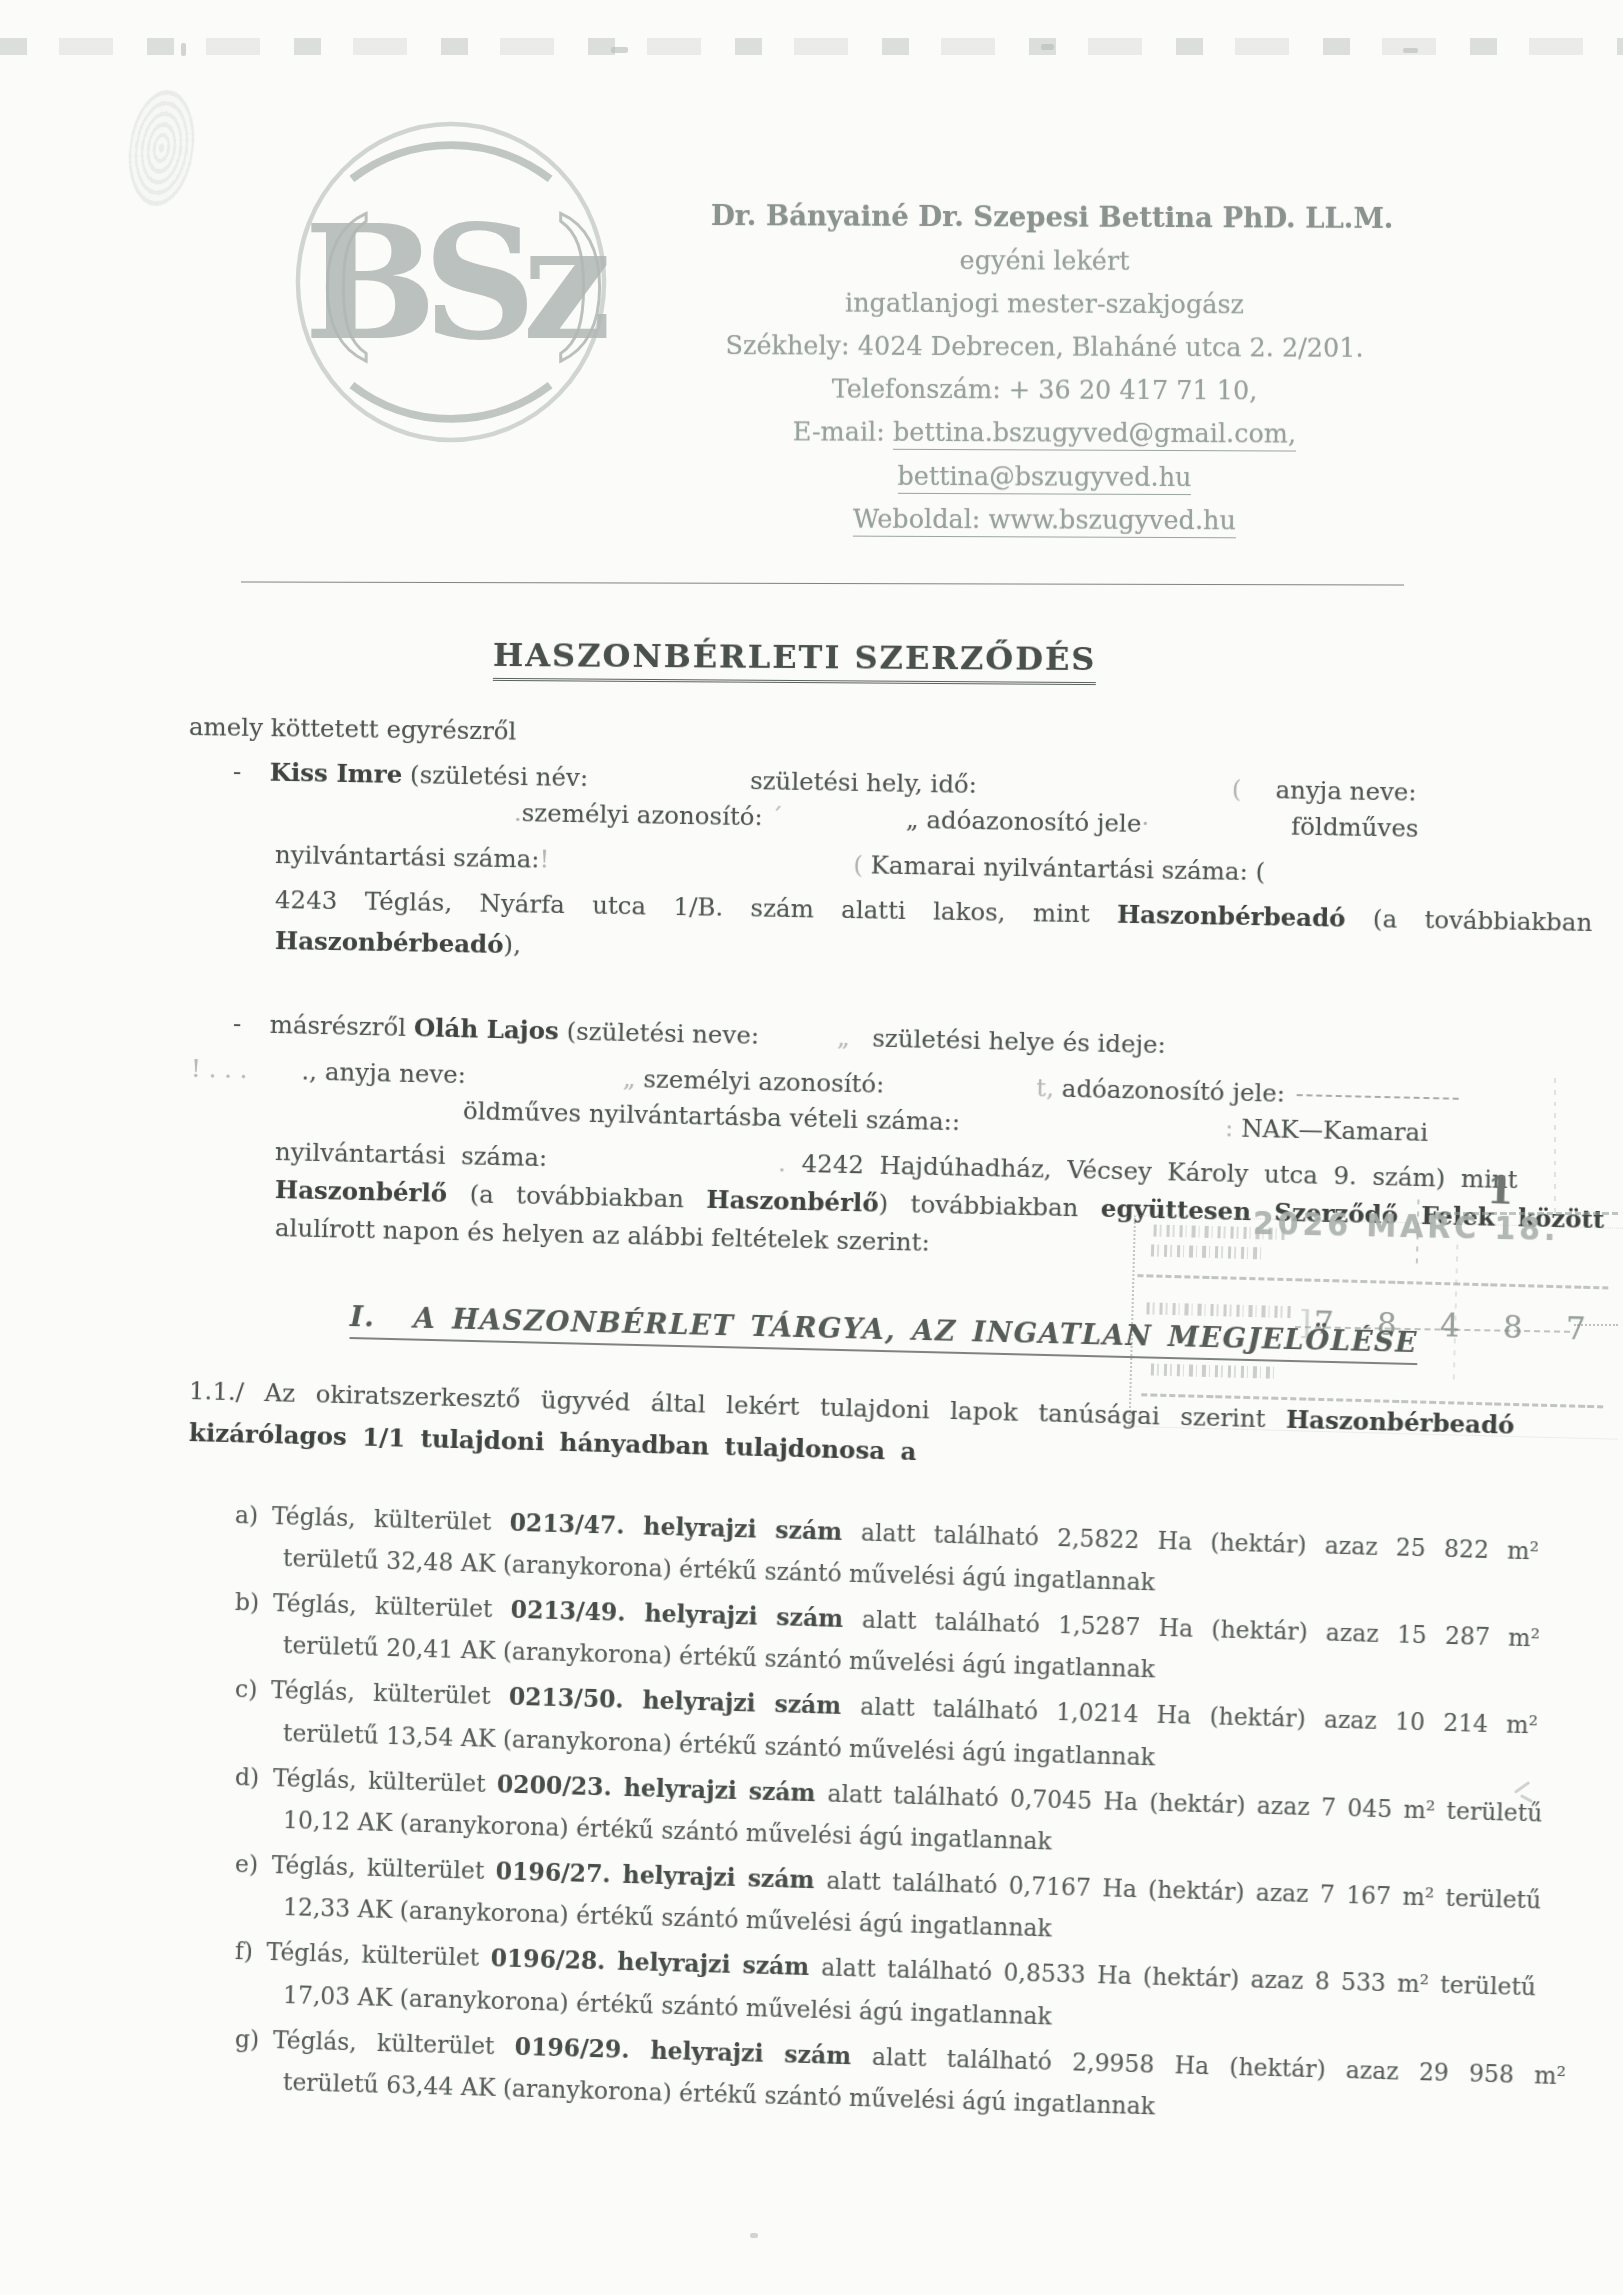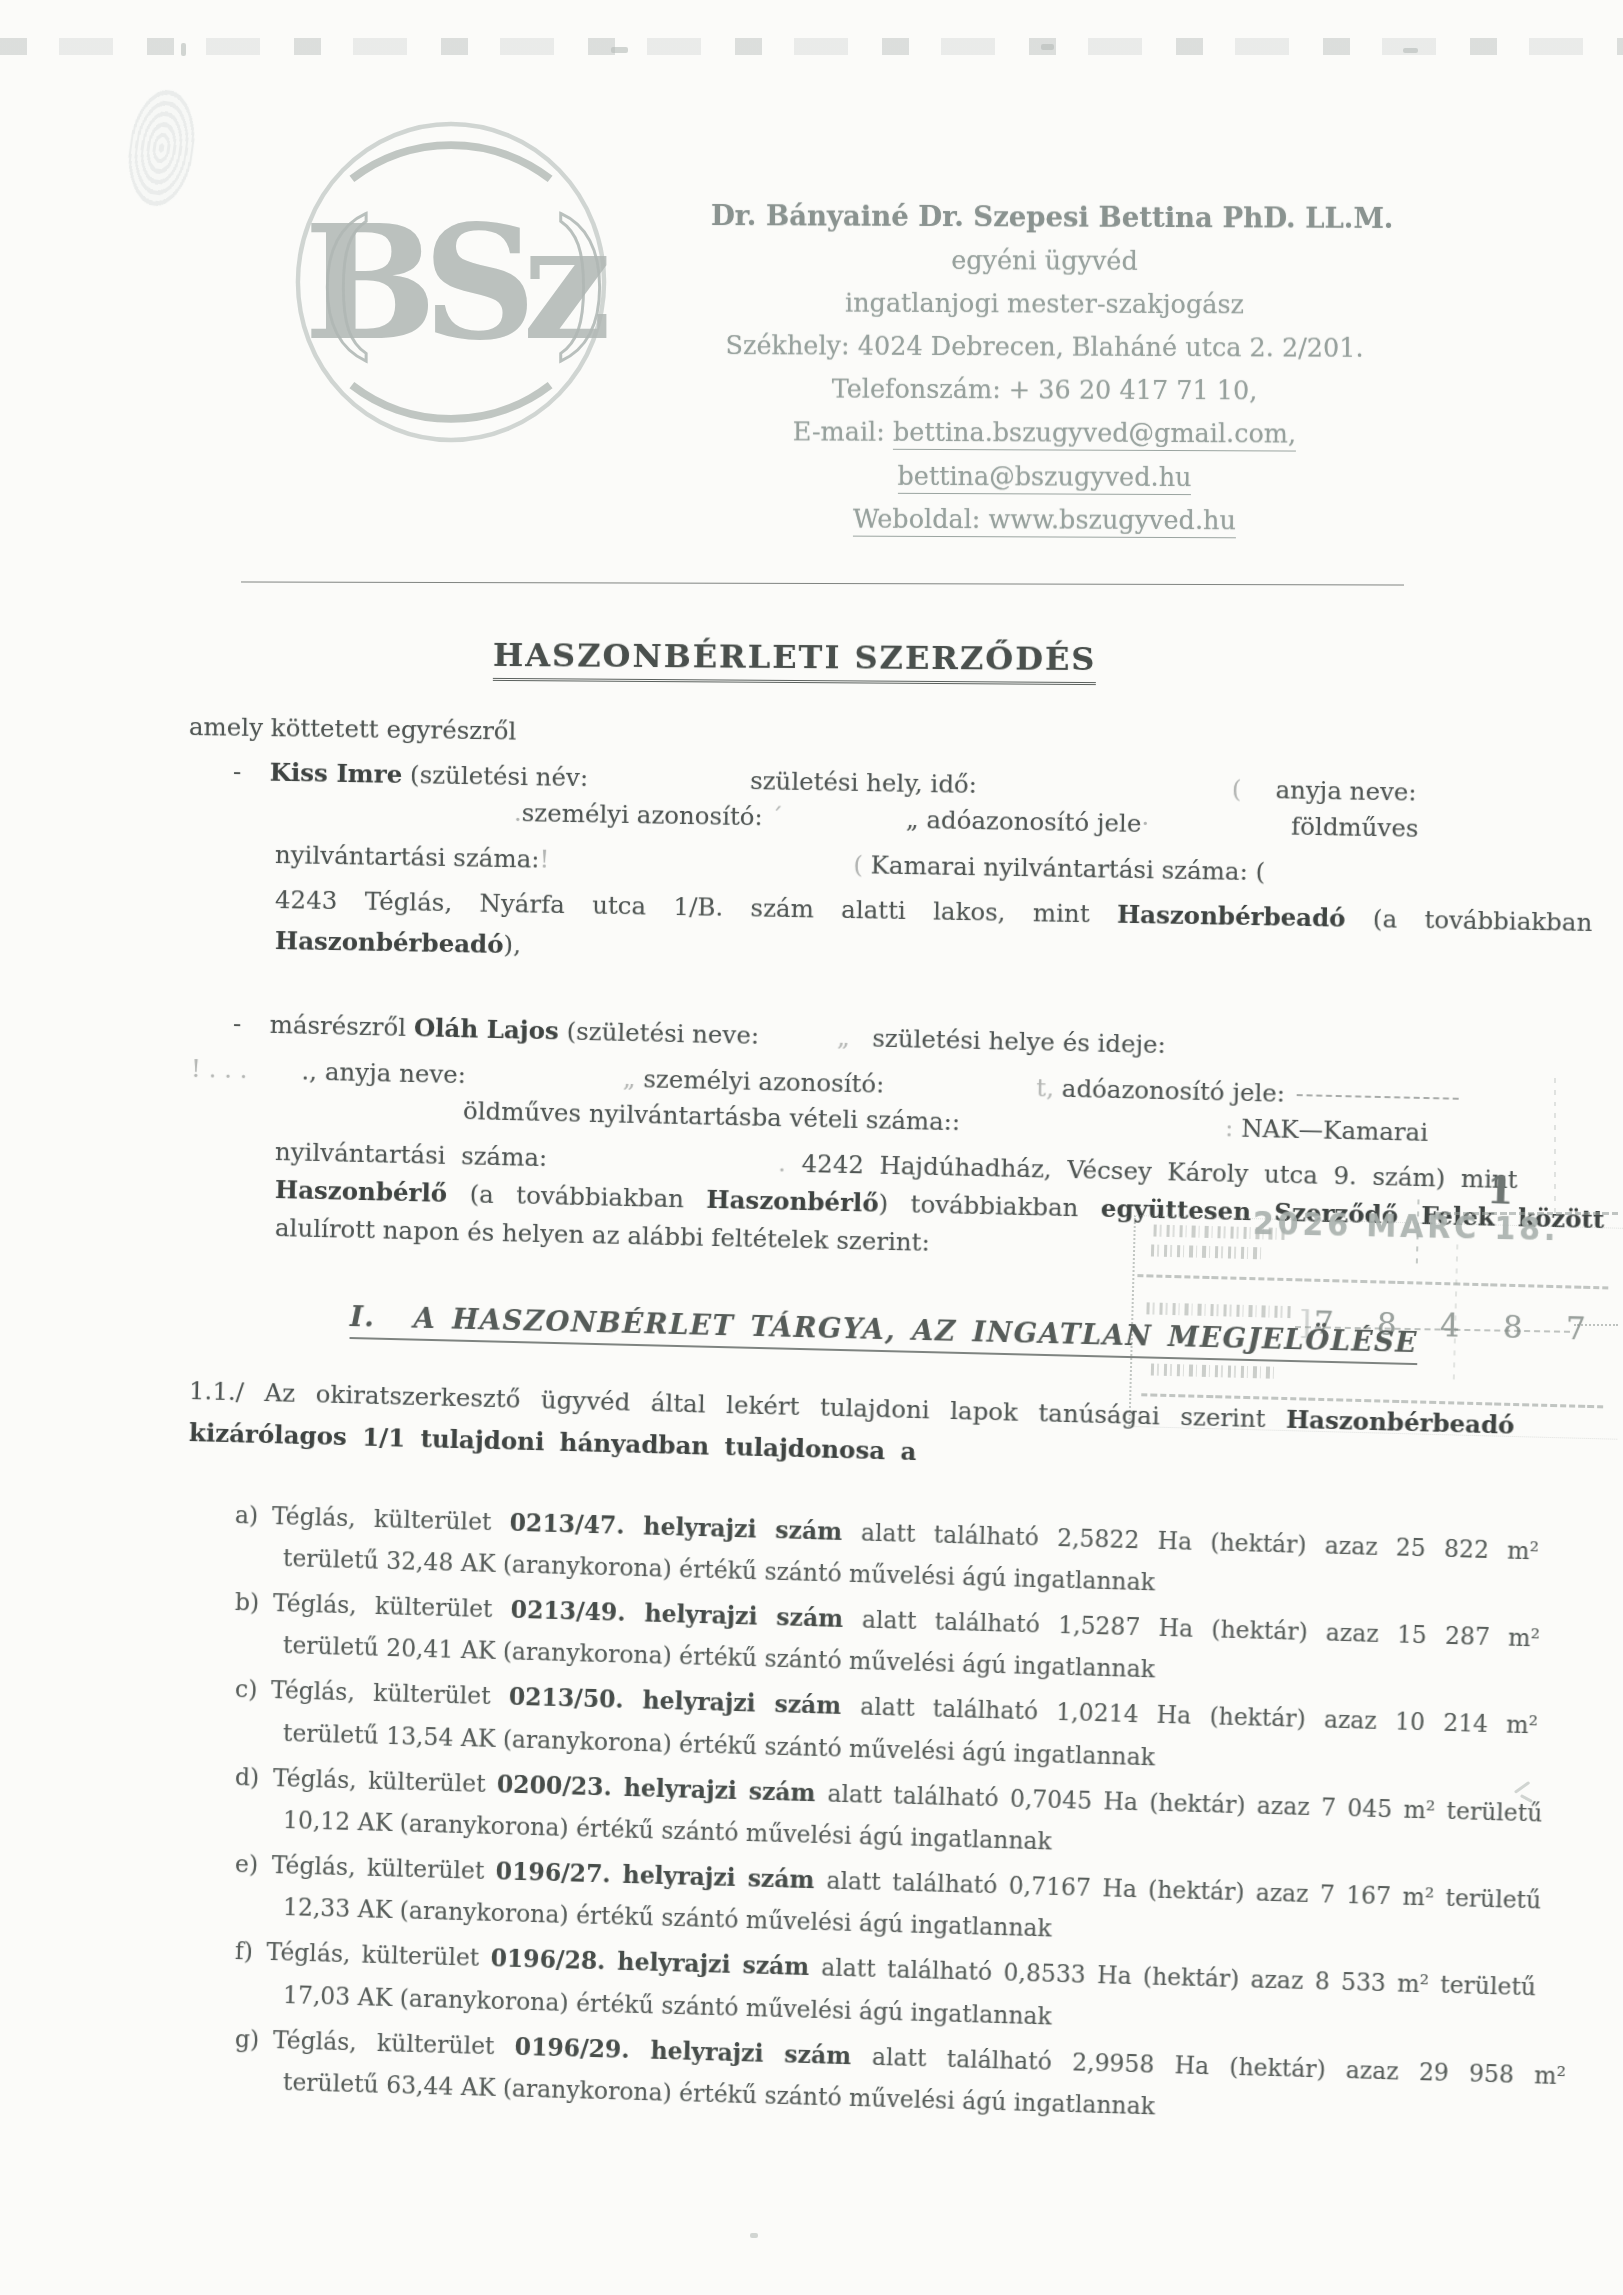--- a/index.html
+++ b/index.html
@@ -128,21 +128,21 @@
   <svg id="logo" viewBox="0 0 640 660">
     <ellipse cx="320" cy="330" rx="312" ry="322" fill="none" stroke="#bcc3c0" stroke-width="9" opacity=".8"></ellipse>
     <path d="M 118 120 A 330 330 0 0 1 522 120" fill="none" stroke="#a9b1ad" stroke-width="16" opacity=".85"></path>
     <path d="M 118 540 A 330 330 0 0 0 522 540" fill="none" stroke="#a9b1ad" stroke-width="16" opacity=".85"></path>
     <text x="42" y="440" font-family="DejaVu Serif, Liberation Serif, serif" font-size="330" fill="none" stroke="#a6aeab" stroke-width="6" opacity=".9">(</text>
     <text x="520" y="440" font-family="DejaVu Serif, Liberation Serif, serif" font-size="330" fill="none" stroke="#a6aeab" stroke-width="6" opacity=".9">)</text>
     <text x="320" y="445" text-anchor="middle" font-family="DejaVu Serif, Liberation Serif, serif" font-size="320" font-weight="bold" letter-spacing="-28" fill="#a3aba8" opacity=".85">BSz</text>
   </svg>
 
   <div class="line lh lh-name r02" style="top:202px;"><span class="seg b">Dr. Bányainé Dr. Szepesi Bettina PhD. LL.M.</span></div>
-  <div class="line lh r02" style="top:247px;"><span class="seg">egyéni ügyvéd</span></div>
+  <div class="line lh r02" style="top:247px;"><span class="seg">egyéni lekért</span></div>
   <div class="line lh r02" style="top:290px;"><span class="seg">ingatlanjogi mester-szakjogász</span></div>
   <div class="line lh r02" style="top:333px;"><span class="seg">Székhely: 4024 Debrecen, Blaháné utca 2. 2/201.</span></div>
   <div class="line lh r02" style="top:376px;"><span class="seg">Telefonszám: + 36 20 417 71 10,</span></div>
   <div class="line lh r02" style="top:419px;"><span class="seg">E-mail: </span><span class="seg u">bettina.bszugyved@gmail.com,</span></div>
   <div class="line lh r02" style="top:463px;"><span class="seg u">bettina@bszugyved.hu</span></div>
   <div class="line lh r02" style="top:506px;"><span class="seg u">Weboldal: www.bszugyved.hu</span></div>
 
   <div id="rule"></div>
 
   <div id="title">HASZONBÉRLETI SZERZŐDÉS</div>

